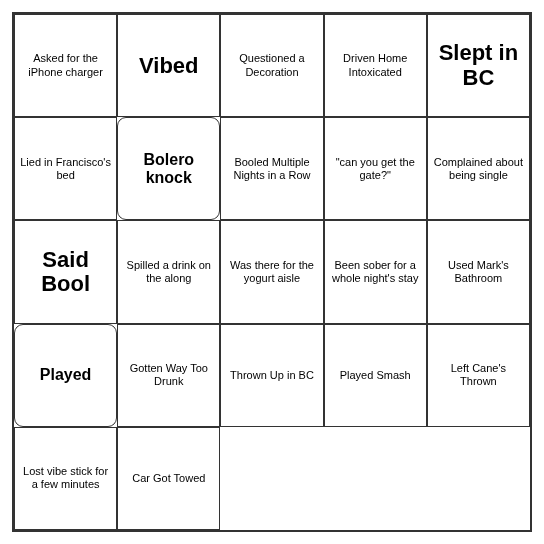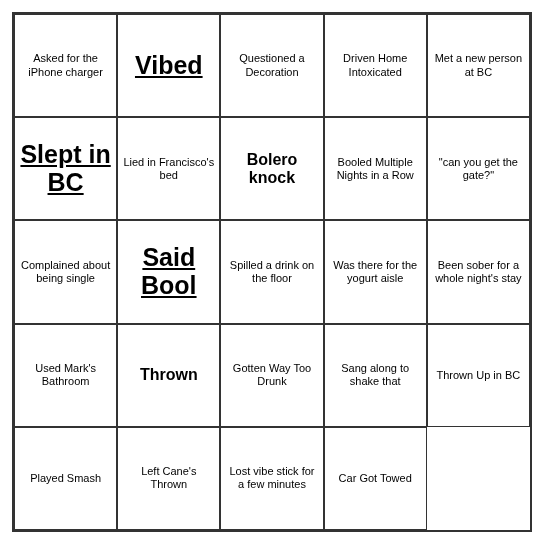--- a/index.html
+++ b/index.html
@@ -33,53 +33,51 @@
       align-items: center;
       justify-content: center;
       text-align: center;
       padding: 4px;
       font-size: 11px;
       line-height: 1.2;
       overflow: hidden;
     }
 
     .bingo-cell.large-text {
-      font-size: 25px;
+      font-size: 22px;
       font-weight: bold;
       line-height: 1.1;
-      text-decoration: underline;
     }
 
     .bingo-cell.medium-text {
       font-size: 16px;
       font-weight: bold;
       line-height: 1.1;
+      border-radius: 9px;
     }
   </style>
 </head>
 <body>
 
 <div class="bingo-board">
 <div class="bingo-cell">Asked for the iPhone charger</div>
     <div class="bingo-cell large-text">Vibed</div>
     <div class="bingo-cell">Questioned a Decoration</div>
     <div class="bingo-cell">Driven Home Intoxicated</div>
-    <div class="bingo-cell">Met a new person at BC</div>
     <div class="bingo-cell large-text">Slept in BC</div>
     <div class="bingo-cell">Lied in Francisco's bed</div>
     <div class="bingo-cell medium-text">Bolero knock</div>
     <div class="bingo-cell">Booled Multiple Nights in a Row</div>
     <div class="bingo-cell">"can you get the gate?"</div>
     <div class="bingo-cell">Complained about being single</div>
     <div class="bingo-cell large-text">Said Bool</div>
-    <div class="bingo-cell">Spilled a drink on the floor</div>
+    <div class="bingo-cell">Spilled a drink on the along</div>
     <div class="bingo-cell">Was there for the yogurt aisle</div>
     <div class="bingo-cell">Been sober for a whole night's stay</div>
     <div class="bingo-cell">Used Mark's Bathroom</div>
-    <div class="bingo-cell medium-text">Thrown</div>
+    <div class="bingo-cell medium-text">Played</div>
     <div class="bingo-cell">Gotten Way Too Drunk</div>
-    <div class="bingo-cell">Sang along to shake that</div>
     <div class="bingo-cell">Thrown Up in BC</div>
     <div class="bingo-cell">Played Smash</div>
     <div class="bingo-cell">Left Cane's Thrown</div>
     <div class="bingo-cell">Lost vibe stick for a few minutes</div>
     <div class="bingo-cell">Car Got Towed</div>
   </div>
 
 </body></html>

